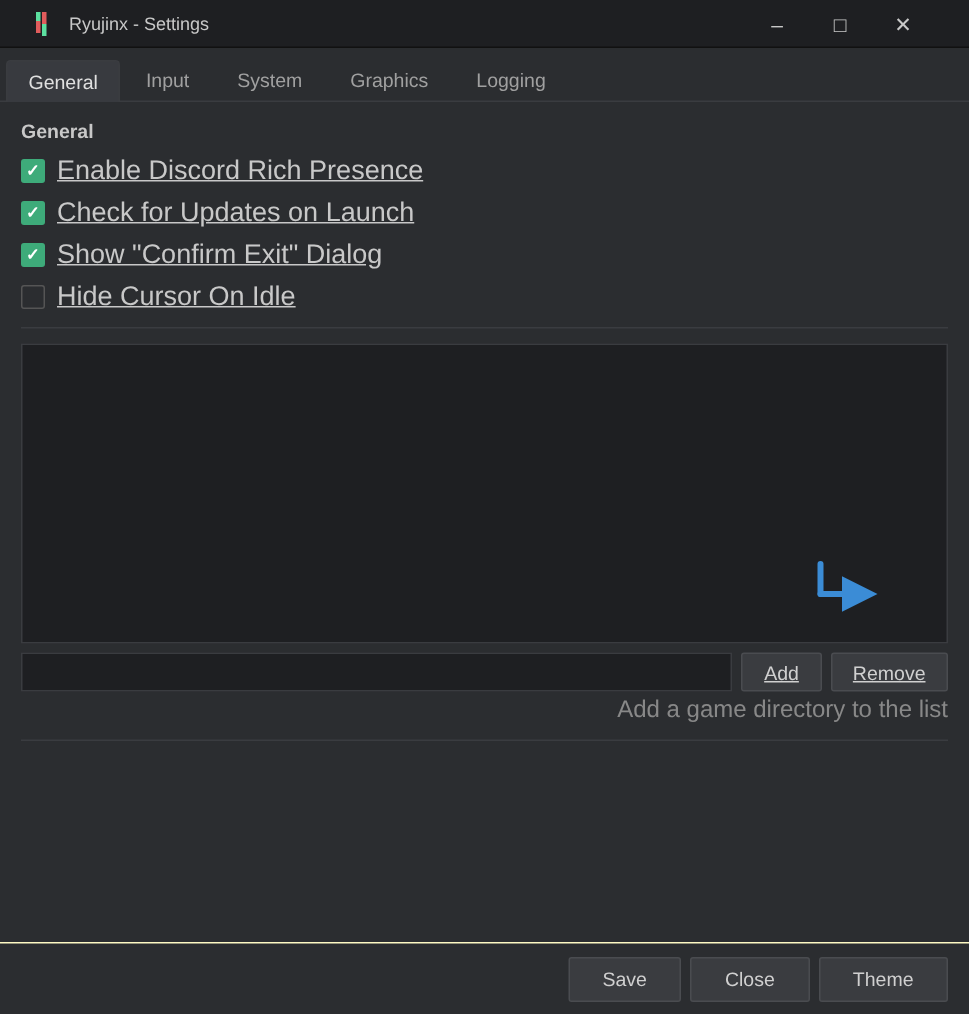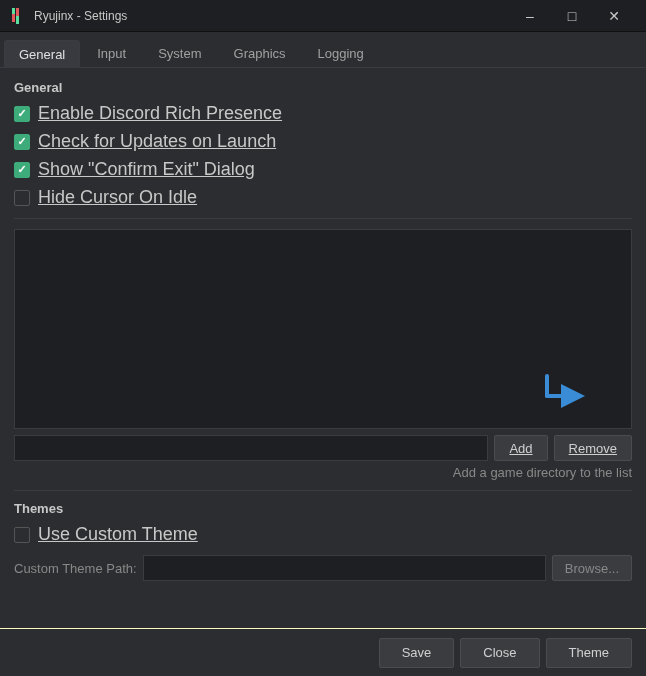--- a/index.html
+++ b/index.html
@@ -14,21 +14,21 @@
       user-select: none;
     }
 
     
     .title-bar {
       background: #1e1f22;
       height: 32px;
       display: flex;
       align-items: center;
       justify-content: space-between;
-      padding: 0 12px;
+      padding: 0 24px;
       border-bottom: 1px solid #111;
     }
     .title-bar-left {
       display: flex;
       align-items: center;
       gap: 6px;
     }
     .title-bar-icon {
       width: 16px;
       height: 16px;
@@ -179,21 +179,21 @@
       background: #3a3c40;
       border: 1px solid #4a4c50;
       color: #d0d0d0;
       cursor: pointer;
       font-size: 13px;
       border-radius: 2px;
       text-decoration: underline;
     }
 
     .hint-text {
-      font-size: 13px;
+      font-size: 16px;
       color: #888;
       text-align: right;
       margin-bottom: 6px;
     }
 
     
     .themes-section { margin-top: 6px; }
 
     
     .theme-path-row {
@@ -334,34 +334,20 @@
       <input class="game-dir-input" type="text" style="">
       <button class="btn-small">Add</button>
       <button class="btn-small">Remove</button>
     </div>
 
     <div class="hint-text">Add a game directory to the list</div>
   </div>
 
   <hr class="section-divider">
 
-  <div class="themes-section">
-    <div class="section-title">Themes</div>
-
-    <div class="checkbox-row">
-      <div class="checkbox-box"></div>
-      <span class="checkbox-label">Use Custom Theme</span>
-    </div>
-
-    <div class="theme-path-row">
-      <span class="theme-path-label">Custom Theme Path:</span>
-      <input class="theme-path-input" type="text" disabled="" style="">
-      <button class="btn-browse">Browse...</button>
-    </div>
-  </div>
 
 </div>
 
 <div class="bottom-bar">
   <button class="btn-main">Save</button>
   <button class="btn-main">Close</button>
   <button class="btn-main btn-apply">Theme</button>
 </div>
 
 </body></html>

